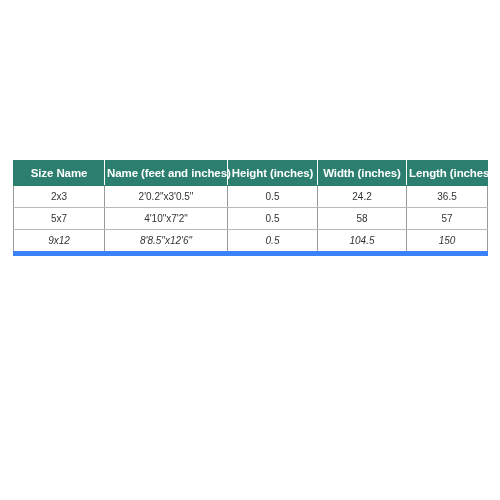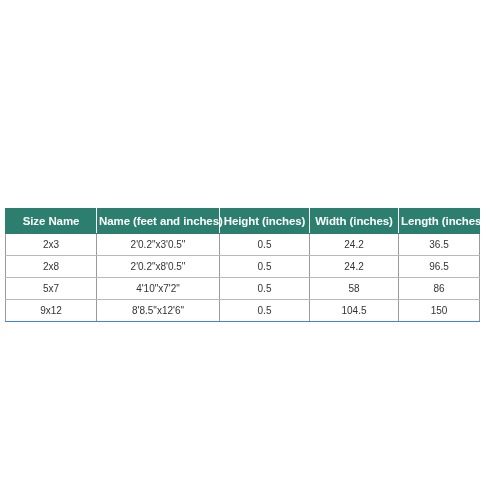--- a/index.html
+++ b/index.html
@@ -14,27 +14,26 @@
     overflow: hidden;
   }
   #page {
     position: relative;
     width: 500px;
     height: 500px;
     background: #ffffff;
   }
   #size-chart-table {
     position: absolute;
-    left: 5px;
+    left: 13px;
     top: 160px;
     width: 474px;
     border-collapse: collapse;
     table-layout: fixed;
     background: #000000;
-    margin-top: 48px;
   }
   #size-chart-table col.c0 { width: 91px; }
   #size-chart-table col.c1 { width: 123px; }
   #size-chart-table col.c2 { width: 90px; }
   #size-chart-table col.c3 { width: 89px; }
   #size-chart-table col.c4 { width: 81px; }
 
   #size-chart-table thead th {
     background: #2c7f6e;
     color: #ffffff;
@@ -61,21 +60,22 @@
     vertical-align: middle;
     padding: 0 2px;
     background: #ffffff;
     border-left: 1px solid #9a9a9a;
     border-right: 1px solid #9a9a9a;
     border-top: 1px solid #b9b9b9;
     border-bottom: 1px solid #b9b9b9;
     white-space: nowrap;
   }
   #size-chart-table tbody tr:last-child td {
-    border-bottom: 1px solid #3b82f6;
+    border-bottom: 5px solid #3b82f6;
+    font-style: italic;
   }
 </style>
 </head>
 <body>
 
 <div id="page">
 
   <table id="size-chart-table">
     <colgroup>
       <col class="c0">
@@ -95,32 +95,25 @@
     </thead>
     <tbody>
       <tr>
         <td>2x3</td>
         <td>2'0.2"x3'0.5"</td>
         <td>0.5</td>
         <td>24.2</td>
         <td>36.5</td>
       </tr>
       <tr>
-        <td>2x8</td>
-        <td>2'0.2"x8'0.5"</td>
-        <td>0.5</td>
-        <td>24.2</td>
-        <td>96.5</td>
-      </tr>
-      <tr>
         <td>5x7</td>
         <td>4'10"x7'2"</td>
         <td>0.5</td>
         <td>58</td>
-        <td>86</td>
+        <td>57</td>
       </tr>
       <tr>
         <td>9x12</td>
         <td>8'8.5"x12'6"</td>
         <td>0.5</td>
         <td>104.5</td>
         <td>150</td>
       </tr>
     </tbody>
   </table>

